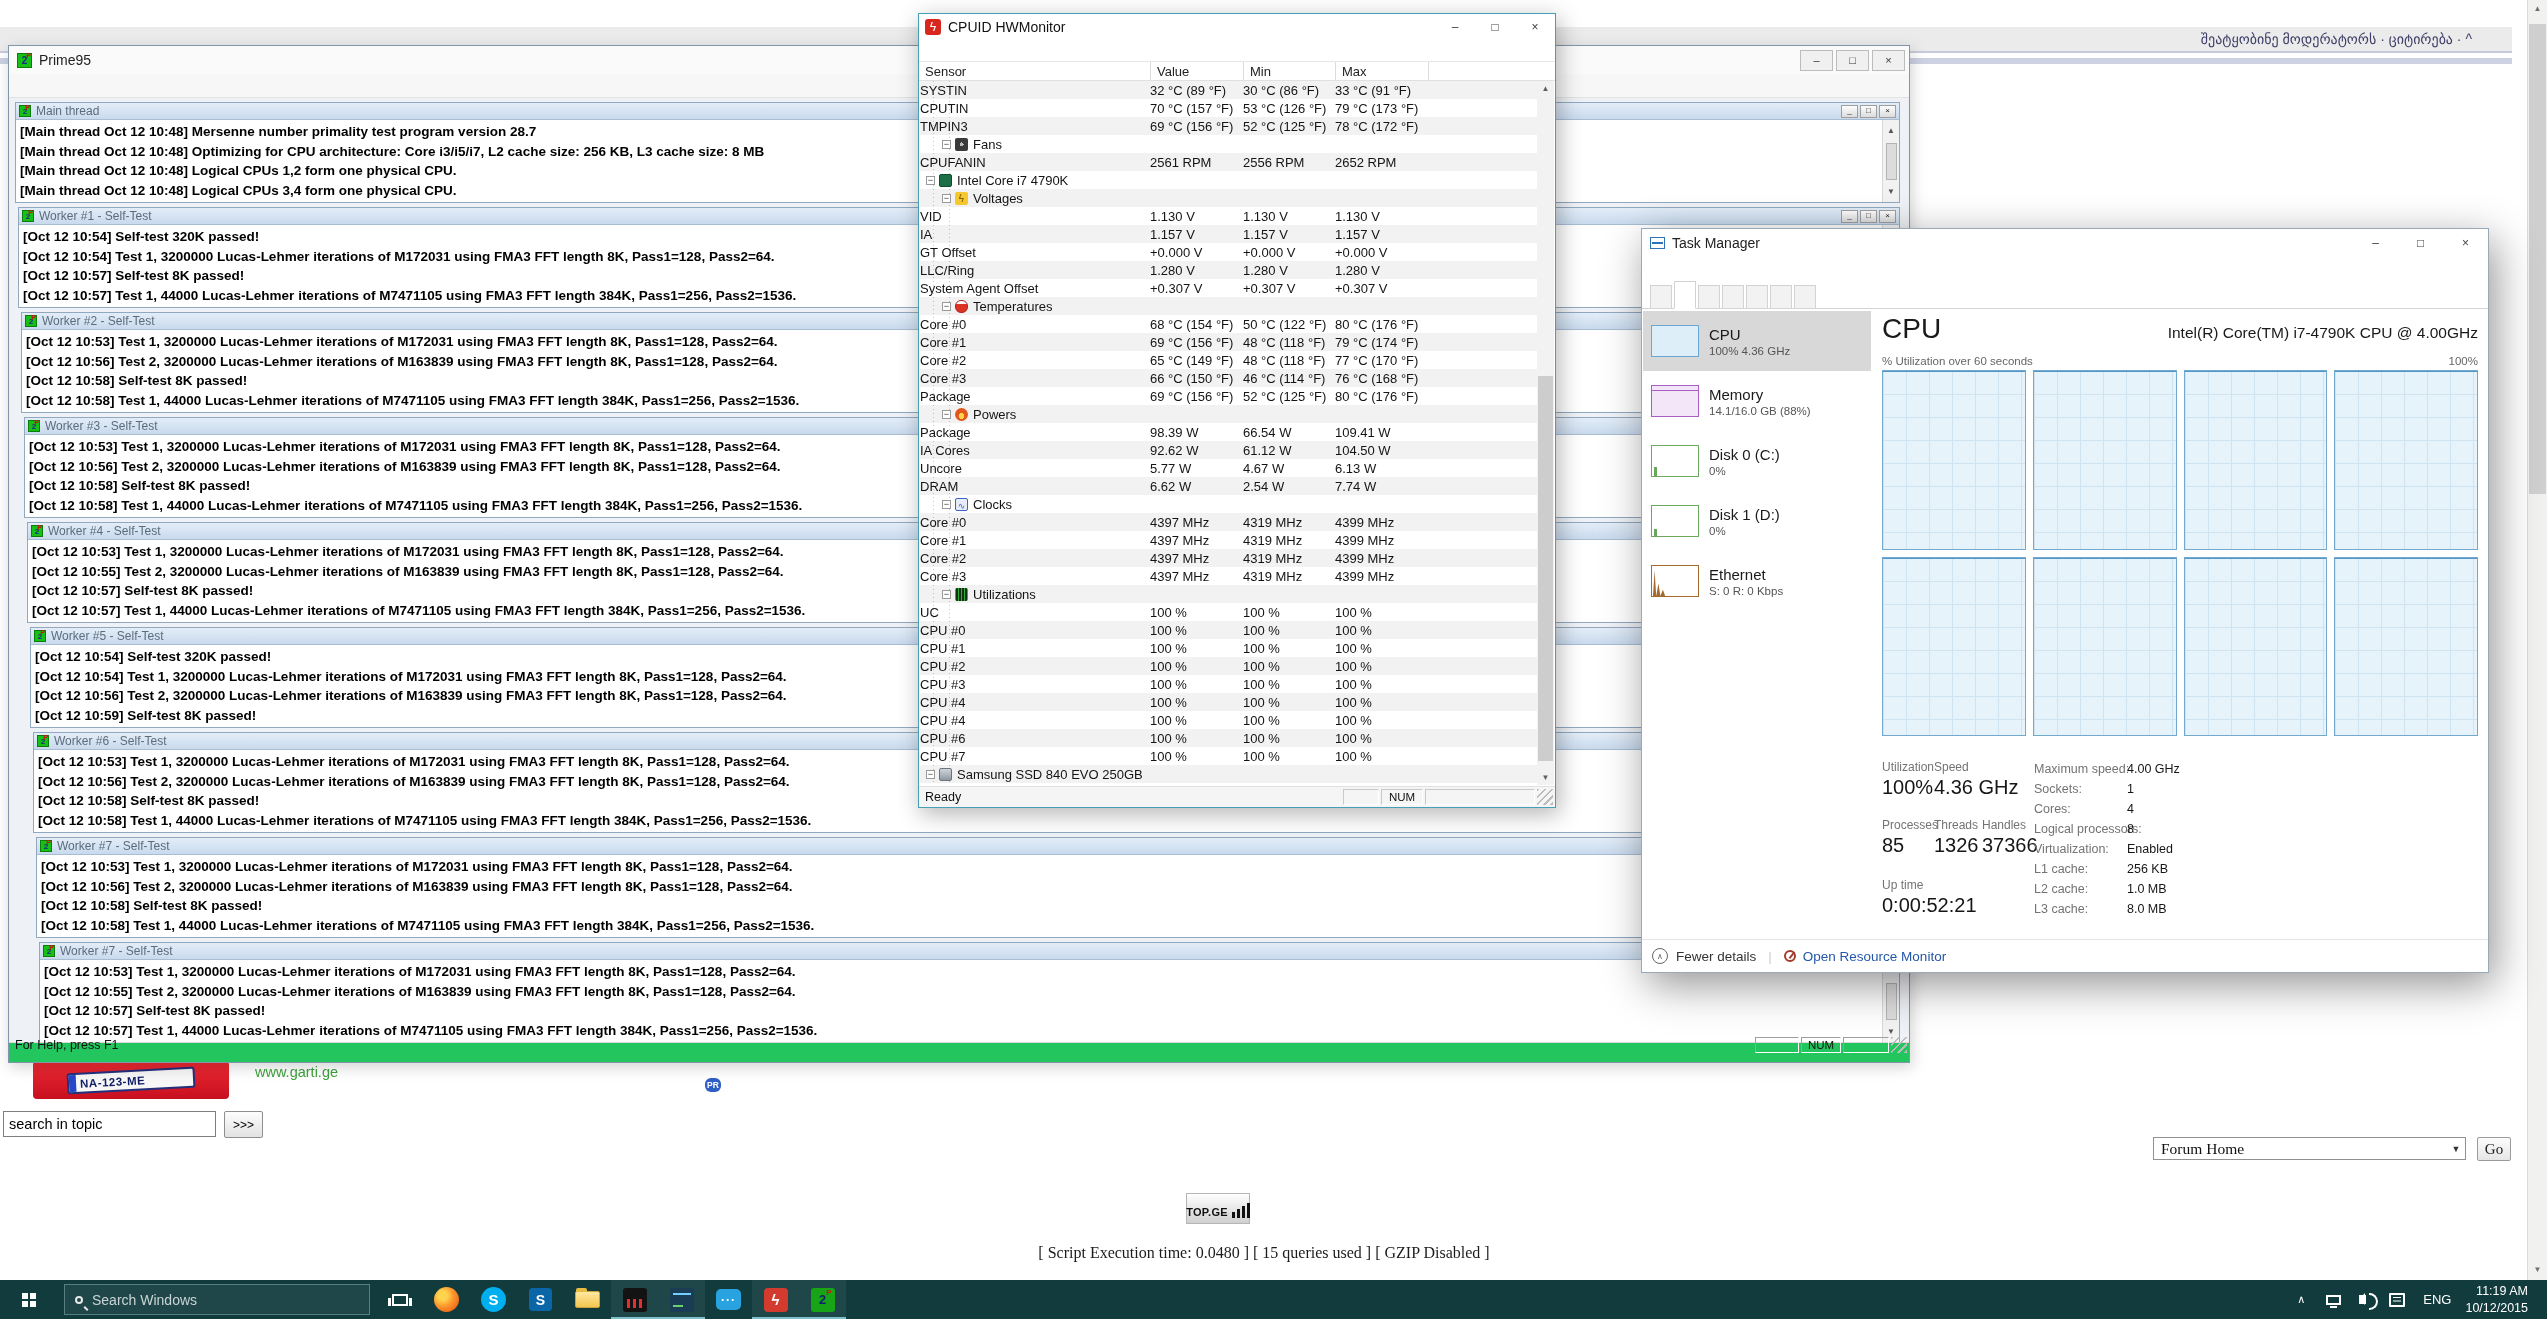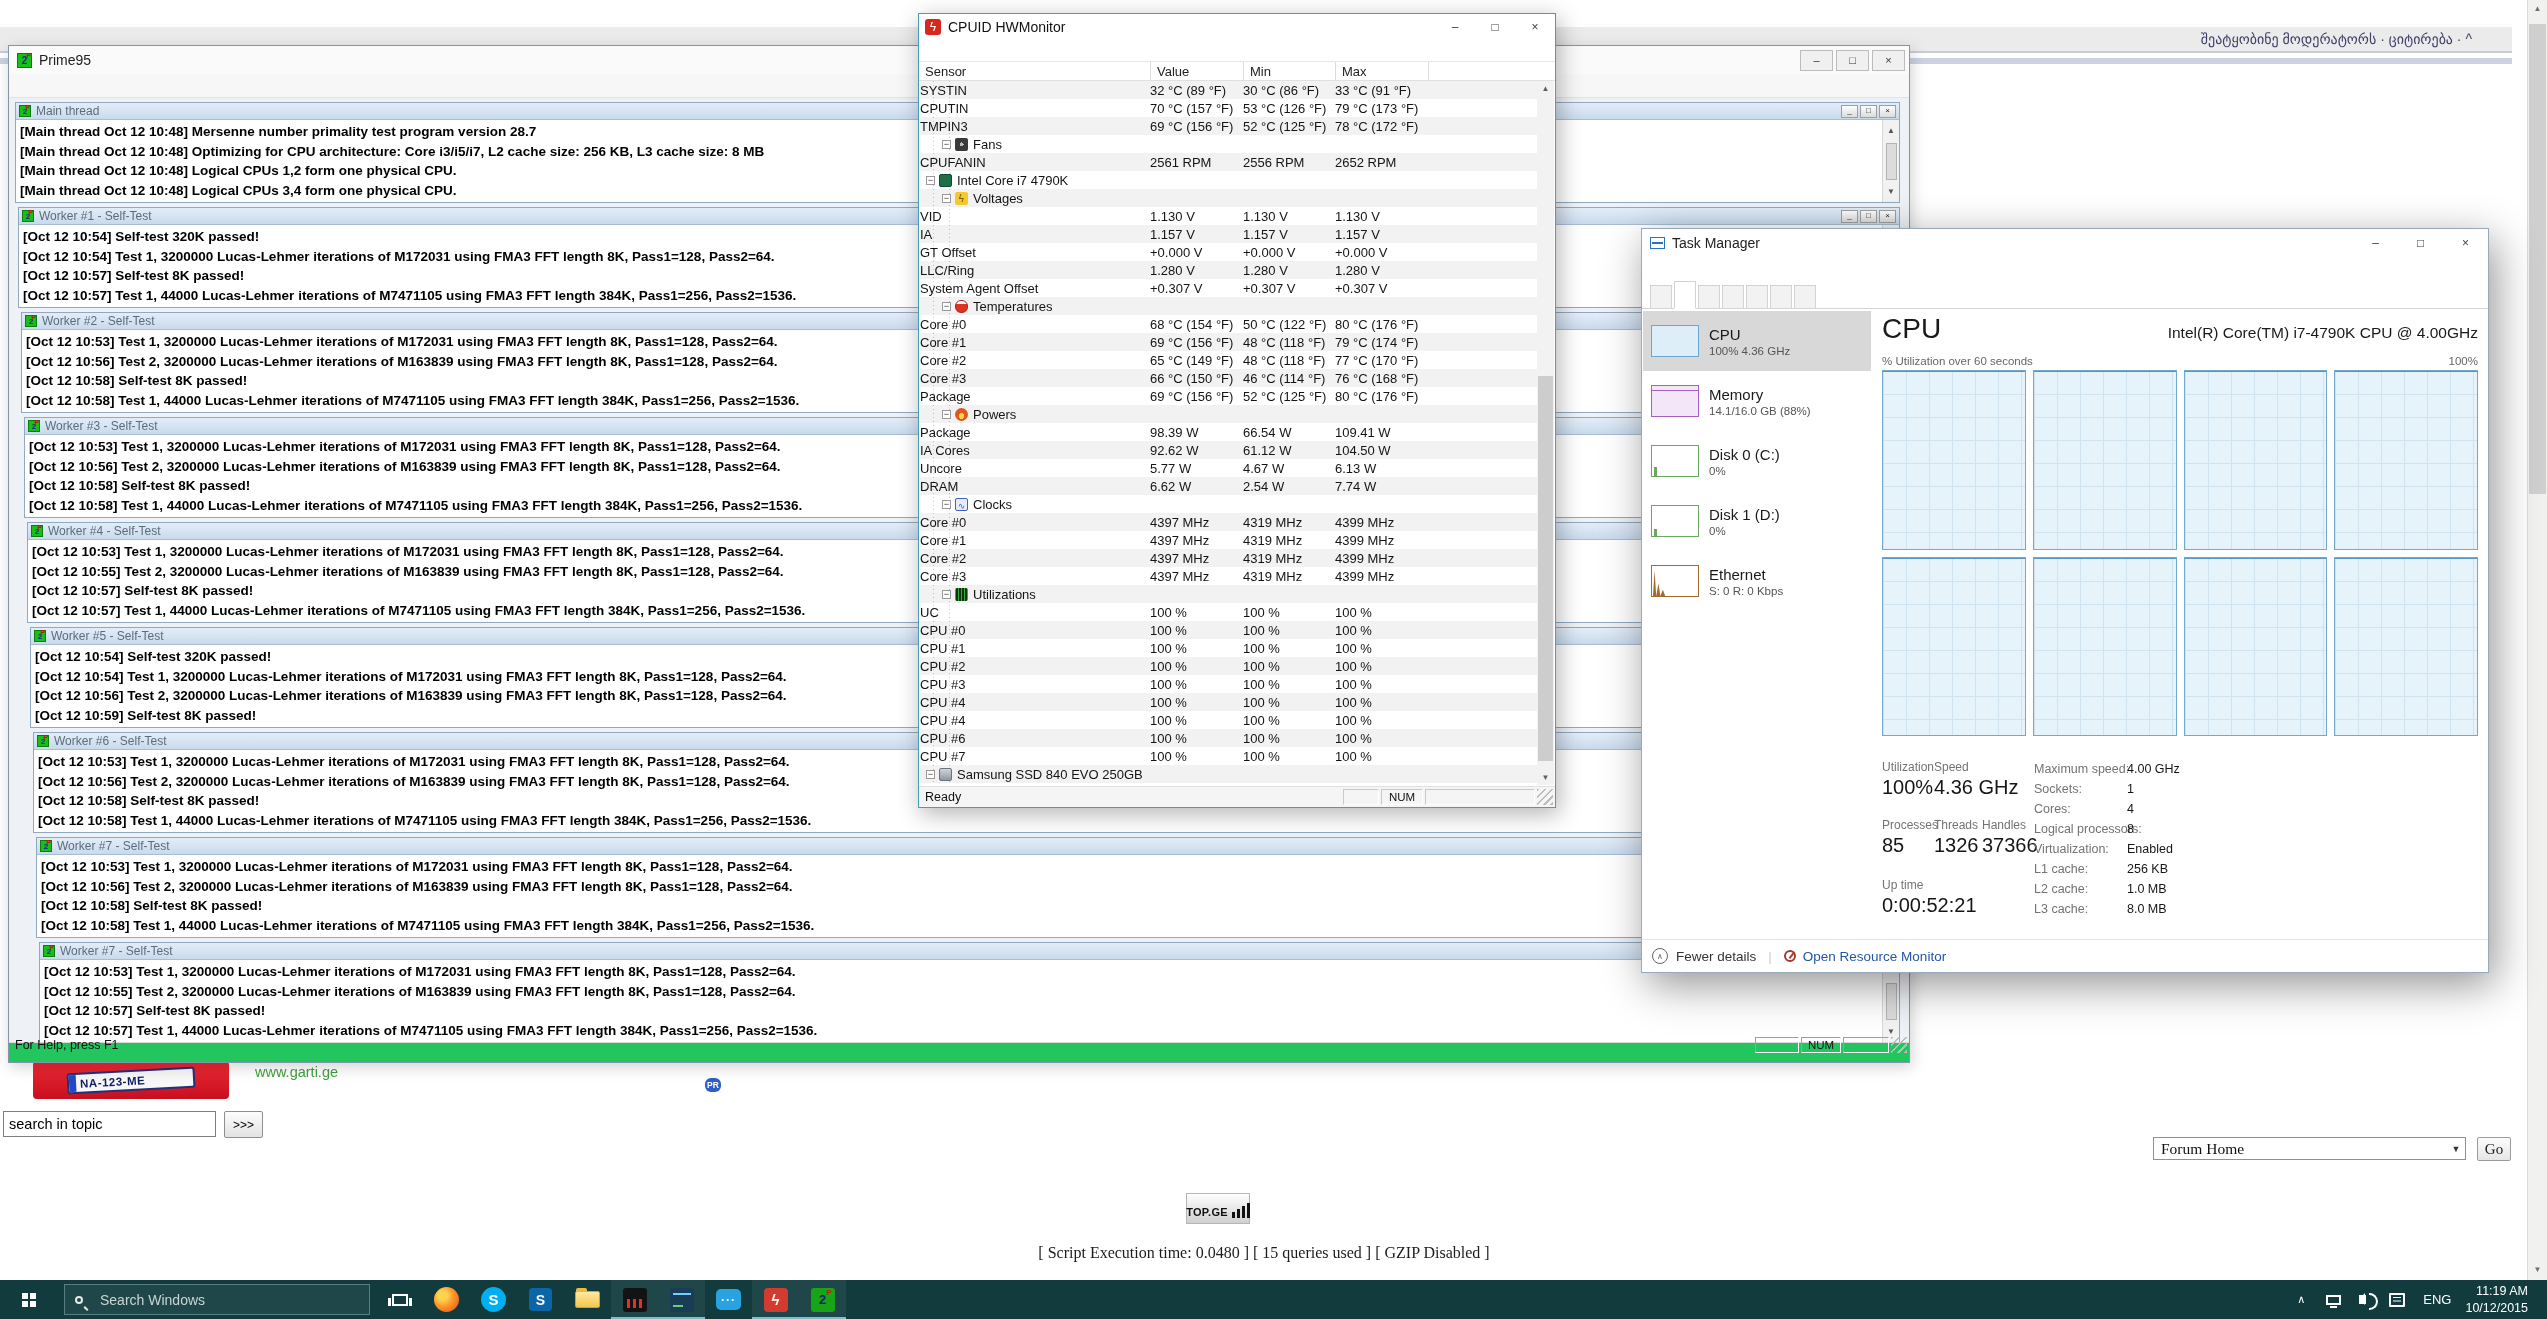--- a/index.html
+++ b/index.html
@@ -174,21 +174,21 @@
   .fsep{color:#ccc;margin:0 12px;}
   .rmicon{width:12px;height:12px;border:2px solid #a33b2e;border-radius:50%;position:relative;margin-right:7px;}
   .rmicon::before{content:"";position:absolute;left:5px;top:-1px;width:1.5px;height:8px;background:#a33b2e;transform:rotate(38deg);}
   .rmlink{color:#2457a8;}
 
   
   .taskbar{position:absolute;left:0;bottom:0;width:2547px;height:39px;background:#123b3d;display:flex;align-items:stretch;color:#fff;}
   .tb-start{width:58px;display:flex;align-items:center;justify-content:center;}
   .winlogo{width:6px;height:6px;background:#fff;box-shadow:8px 0 #fff,0 8px #fff,8px 8px #fff;margin:-8px 8px 0 0;}
   .tb-search{width:306px;margin:4px 6px;background:#1f4749;border:1px solid #557f80;display:flex;align-items:center;
-    padding-left:10px;font-size:14px;color:#c9d4d4;gap:17px;}
+    padding-left:10px;font-size:14px;color:#c9d4d4;gap:9px;}
   .mag{width:8px;height:8px;border:2px solid #e8e8e8;border-radius:50%;position:relative;flex:none;}
   .mag::after{content:"";position:absolute;left:8px;top:8px;width:2px;height:5px;background:#e8e8e8;transform:rotate(-45deg);}
   .tbi{width:47px;display:flex;align-items:center;justify-content:center;position:relative;}
   .tbi.active{box-shadow:inset 0 -2px 0 #7cc0ca;background:rgba(255,255,255,.06);}
   .tbi .g{display:flex;align-items:center;justify-content:center;font-weight:bold;}
   .tb-tv .g{width:16px;height:12px;border:2px solid #fff;position:relative;background:transparent;}
   .tb-tv .g::before{content:"";position:absolute;left:-6px;top:2px;width:3px;height:8px;background:#fff;}
   .tb-tv .g::after{content:"";position:absolute;right:-6px;top:2px;width:3px;height:8px;background:#fff;}
   .tb-ff .g{width:25px;height:25px;border-radius:50%;background:radial-gradient(circle at 35% 35%,#ffd34d 0 20%,#ff9a2e 45%,#e3450f 100%);}
   .tb-sk .g{width:25px;height:25px;border-radius:50%;background:#00aff0;color:#fff;font-size:15px;}

